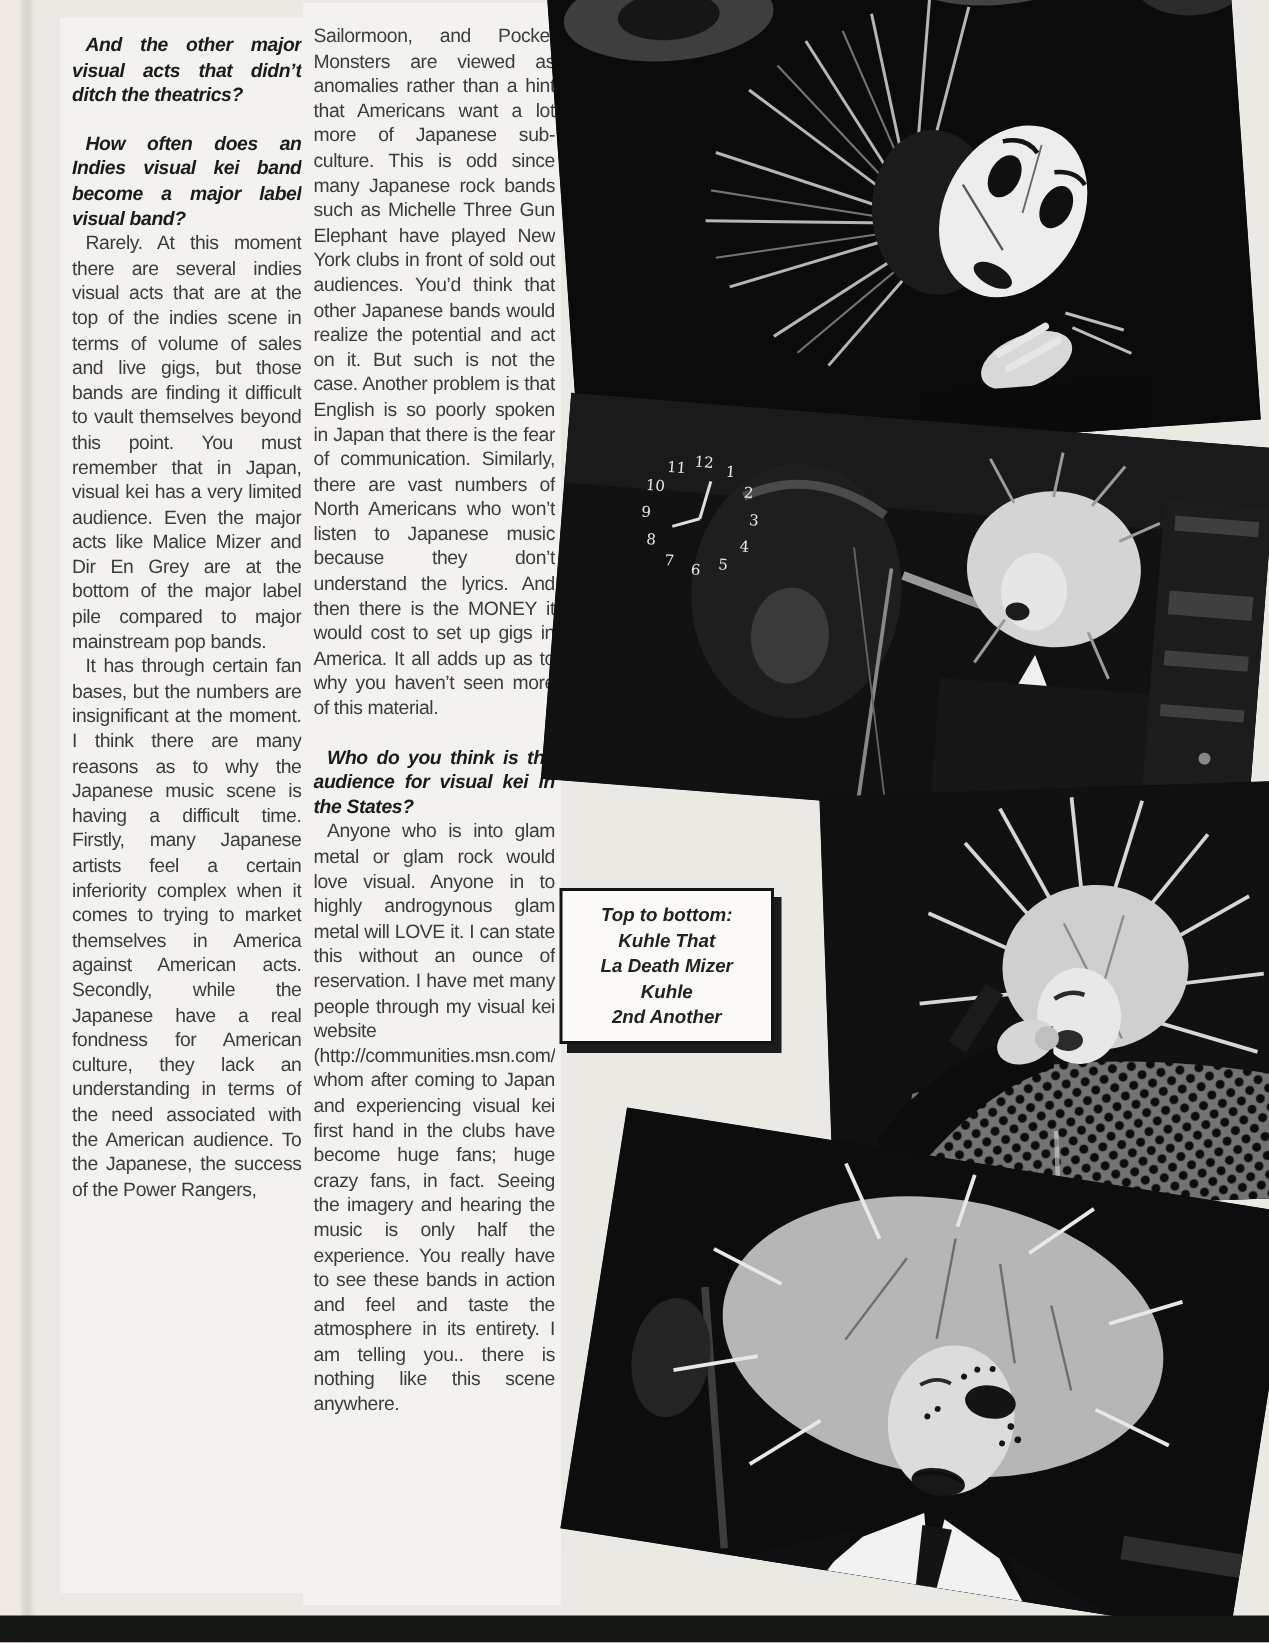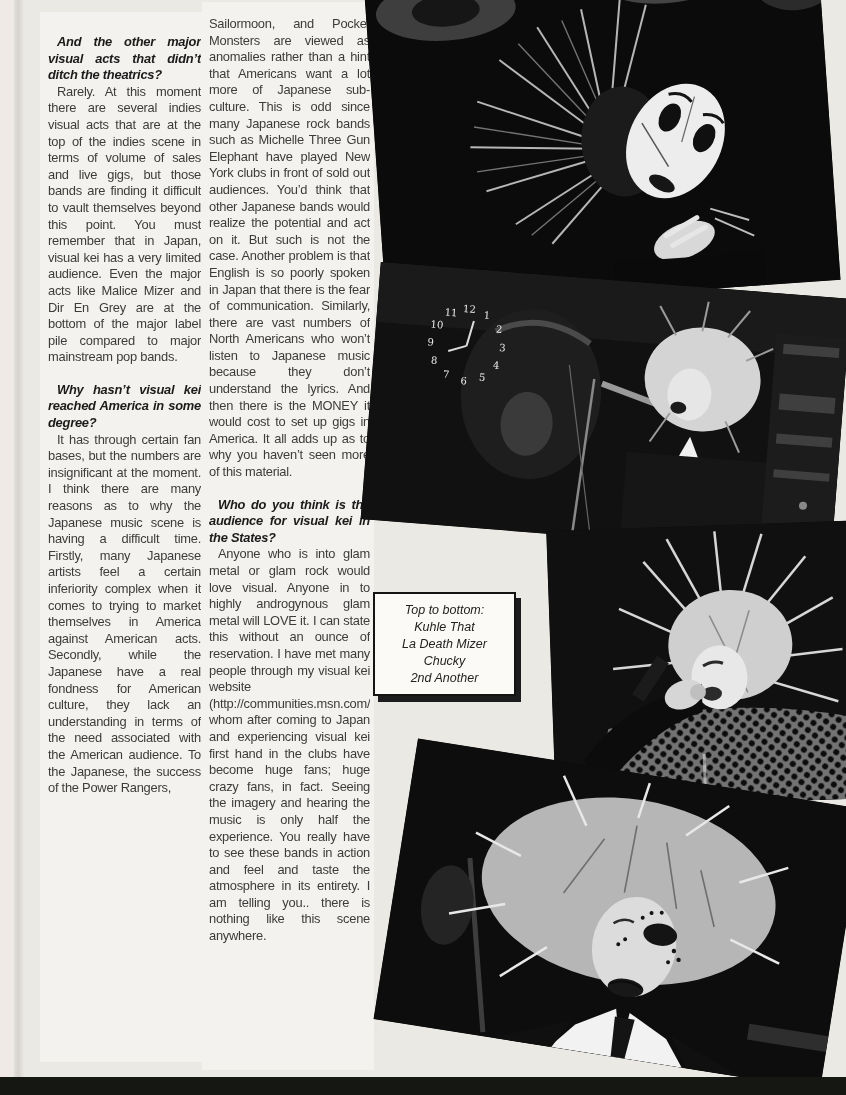--- a/index.html
+++ b/index.html
@@ -28,30 +28,30 @@
   .panel1{left:40px;top:12px;width:166px;height:1050px;}
   .panel2{left:202px;top:2px;width:172px;height:1068px;}
 
   .col{position:absolute;overflow:hidden;}
   #col1{left:48px;top:22px;width:153px;height:1030px;}
   #col2{left:209px;top:16px;width:161px;height:1048px;}
   .col p{margin:0;font-size:12.9px;line-height:16.6px;text-align:justify;
     color:#3c3c3c;letter-spacing:-0.25px;}
   .col p.question{font-weight:bold;font-style:italic;color:#1b1b1b;
     margin-top:16px;text-indent:9px;}
-  .col p.question.first{margin-top:12px;}
+  .col p.question.first{margin-top:0;}
   .col p.answer{text-indent:9px;}
   .col p.answer-cont{text-indent:0;}
 
   
   .caption-box{position:absolute;left:373px;top:592px;width:139px;height:100px;
     background:#fbfaf7;border:2px solid #141414;box-shadow:5px 6px 0 #1c1c1e;
     display:flex;flex-direction:column;justify-content:center;align-items:center;
     z-index:6;}
-  .caption-box span{font-style:italic;font-weight:normal;font-size:12.5px;
+  .caption-box span{font-style:italic;font-weight:bold;font-size:12.5px;
     line-height:17px;color:#222;text-align:left;display:block;}
 
   
   .photo{position:absolute;background:#0d0d0d;overflow:hidden;}
   .photo svg{display:block;width:100%;height:100%;}
   .photo1{left:375px;top:-22px;width:455px;height:318px;transform:rotate(-4deg);z-index:1;}
   .photo2{left:370px;top:280px;width:472px;height:258px;transform:rotate(4.5deg);z-index:2;}
   .photo3{left:551px;top:526px;width:300px;height:278px;transform:rotate(-2deg);z-index:3;}
   .photo4{left:393px;top:772px;width:452px;height:284px;transform:rotate(9deg);z-index:4;}
 
@@ -72,22 +72,22 @@
 <div class="smudge sm1"></div>
 <div class="smudge sm2"></div>
 <div class="smudge sm3"></div>
 <div class="smudge sm4"></div>
 
 <div class="col-panel panel1"></div>
 <div class="col-panel panel2"></div>
 
 <div id="col1" class="col">
     <p class="question first">And the other major visual acts that didn’t ditch the theatrics?</p>
+    <p class="question">How often does an Indies visual kei band become a major label visual band?</p>
     <p class="answer">Rarely. At this moment there are several indies visual acts that are at the top of the indies scene in terms of volume of sales and live gigs, but those bands are finding it difficult to vault themselves beyond this point. You must remember that in Japan, visual kei has a very limited audience. Even the major acts like Malice Mizer and Dir En Grey are at the bottom of the major label pile compared to major mainstream pop bands.</p>
-    <p class="question">Why hasn’t visual kei reached America in some degree?</p>
     <p class="answer">It has through certain fan bases, but the numbers are insignificant at the moment. I think there are many reasons as to why the Japanese music scene is having a difficult time. Firstly, many Japanese artists feel a certain inferiority complex when it comes to trying to market themselves in America against American acts. Secondly, while the Japanese have a real fondness for American culture, they lack an understanding in terms of the need associated with the American audience. To the Japanese, the success of the Power Rangers,</p>
   </div>
 <div id="col2" class="col">
     <p class="answer-cont">Sailormoon, and Pocket Monsters are viewed as anomalies rather than a hint that Americans want a lot more of Japanese sub-culture. This is odd since many Japanese rock bands such as Michelle Three Gun Elephant have played New York clubs in front of sold out audiences. You’d think that other Japanese bands would realize the potential and act on it. But such is not the case. Another problem is that English is so poorly spoken in Japan that there is the fear of communication. Similarly, there are vast numbers of North Americans who won’t listen to Japanese music because they don’t understand the lyrics. And then there is the MONEY it would cost to set up gigs in America. It all adds up as to why you haven’t seen more of this material.</p>
     <p class="question">Who do you think is the audience for visual kei in the States?</p>
     <p class="answer">Anyone who is into glam metal or glam rock would love visual. Anyone in to highly androgynous glam metal will LOVE it. I can state this without an ounce of reservation. I have met many people through my visual kei website (http://communities.msn.com/GlamJapan/home.htm) whom after coming to Japan and experiencing visual kei first hand in the clubs have become huge fans; huge crazy fans, in fact. Seeing the imagery and hearing the music is only half the experience. You really have to see these bands in action and feel and taste the atmosphere in its entirety. I am telling you.. there is nothing like this scene anywhere.</p>
   </div>
 
 <div class="photo photo1">
   <svg viewBox="0 0 455 318" preserveAspectRatio="none">
@@ -292,17 +292,17 @@
     <polygon points="238,244 258,244 254,284 240,284" fill="#141414"></polygon>
     <path d="M120 284 L196 254 L180 284 Z" fill="#101010"></path>
     <path d="M372 284 L296 254 L316 284 Z" fill="#101010"></path>
   </svg>
 </div>
 
 <div class="caption-box" id="caption-box">
     <span>Top to bottom:</span>
     <span>Kuhle That</span>
     <span>La Death Mizer</span>
-    <span>Chucky</span>
+    <span>Kuhle</span>
     <span>2nd Another</span>
   </div>
 
 <div class="bottom-strip"></div>
 
 </body></html>

